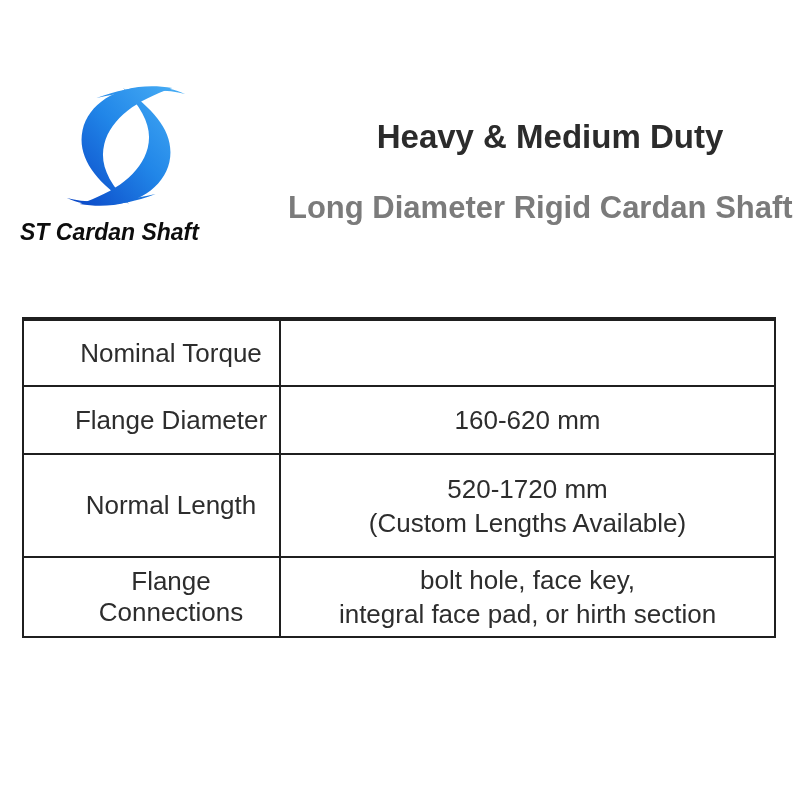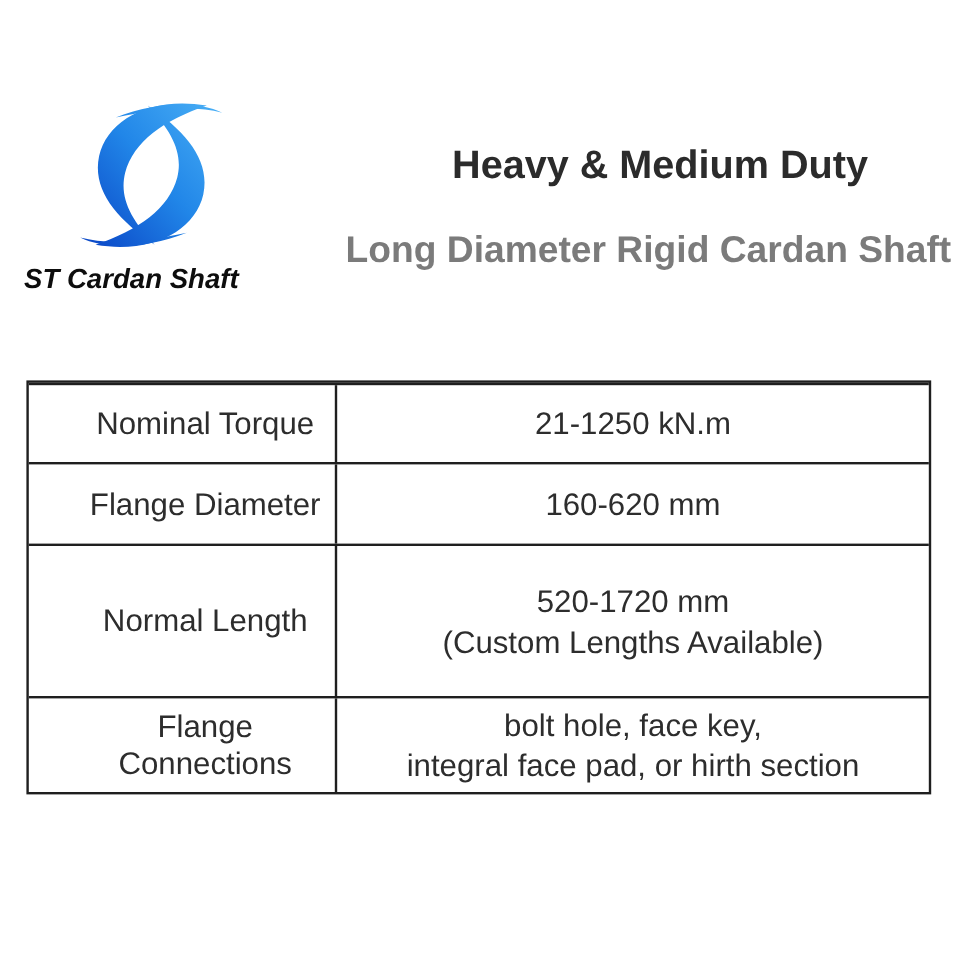--- a/index.html
+++ b/index.html
@@ -80,21 +80,21 @@
     font-weight: 700;
     letter-spacing: 0.2px;
   }
   .t-row {
     display: grid;
     grid-template-columns: 257px 1fr;
     border-top: 2px solid #1f1f1f;
   }
   .t-row.r1 { height: 66px; }
   .t-row.r2 { height: 68px; }
-  .t-row.r3 { height: 127px; }
+  .t-row.r3 { height: 103px; }
   .t-row.r4 { height: 80px; }
   .t-label {
     border-right: 2px solid #1f1f1f;
     display: flex;
     align-items: center;
     justify-content: center;
     text-align: center;
     font-size: 26px;
     color: #2d2d2d;
     padding-left: 39px;
@@ -131,21 +131,20 @@
 
   <div class="brand-name">ST Cardan Shaft</div>
 
   <div class="hero-title">Heavy &amp; Medium Duty</div>
   <div class="hero-subtitle">Long Diameter Rigid Cardan Shaft</div>
 
   <div class="spec-table">
 
     <div class="t-row r1">
       <div class="t-label">Nominal Torque</div>
-      <div class="t-value">21-1250 kN.m</div>
     </div>
 
     <div class="t-row r2">
       <div class="t-label">Flange Diameter</div>
       <div class="t-value">160-620 mm</div>
     </div>
 
     <div class="t-row r3">
       <div class="t-label">Normal Length</div>
       <div class="t-value">520-1720 mm

